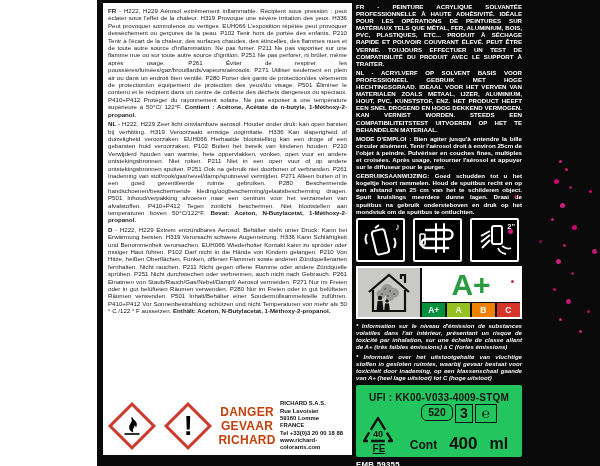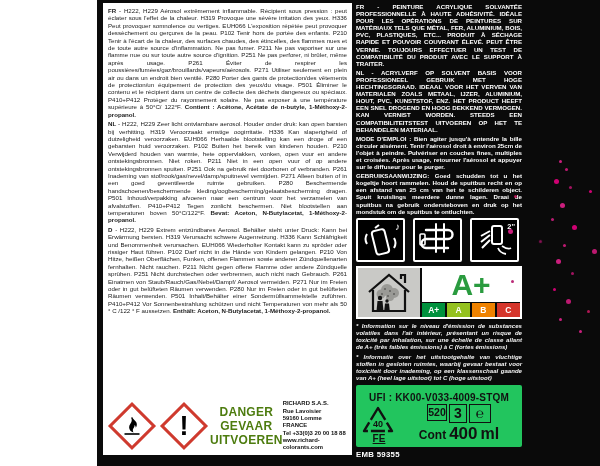--- a/index.html
+++ b/index.html
@@ -12,21 +12,21 @@
   
   .white-panel { position:absolute; left:6px; top:3px; width:249px; height:452px; background:#ffffff; padding:4px 5px 3px 5px; }
   .reg { font-size:6.15px; line-height:7.4px; text-align:justify; color:#1a1a1a; margin-bottom:2px; }
   .reg b { font-weight:bold; }
 
   .bottom-row { position:absolute; left:3px; right:2px; bottom:3px; display:flex; align-items:center; justify-content:space-between; }
   .ghs { position:relative; width:52px; height:52px; flex:0 0 auto; }
   .ghs .diamond { position:absolute; left:50%; top:50%; width:34px; height:34px; transform:translate(-50%,-50%) rotate(45deg); background:#ffffff; border:3px solid #cf3a2e; }
   .ghs .glyph { position:absolute; left:0; top:0; width:52px; height:52px; display:flex; align-items:center; justify-content:center; }
   .excl { font-size:27px; font-weight:bold; color:#000; line-height:1; }
-  .danger-block { text-align:center; font-weight:bold; font-size:12px; line-height:14px; letter-spacing:.3px; color:#4d7c0f; flex:0 0 auto; }
+  .danger-block { text-align:center; font-weight:bold; font-size:12px; line-height:14px; letter-spacing:.3px; color:#c2410c; flex:0 0 auto; }
   .company { font-size:5.9px; line-height:7.3px; font-weight:bold; color:#111; flex:0 0 auto; max-width:70px; }
 
   
   .right-col { position:absolute; left:259px; top:3px; width:166px; color:#ffffff; }
   .wp { font-size:6.15px; line-height:7.1px; font-weight:bold; text-align:justify; color:#fff; margin-bottom:2px; }
 
   .pictos { display:flex; gap:8px; margin:3px 0 4px 0; }
   .picto { width:49px; height:44px; border:2.5px solid #ffffff; border-radius:2px; background:#000; display:flex; align-items:center; justify-content:center; position:relative; }
   .picto .note { position:absolute; right:3px; top:1px; color:#fff; font-size:10px; font-weight:bold; }
   .picto .inch { position:absolute; right:2px; top:2px; color:#fff; font-size:7.5px; font-weight:bold; }
@@ -41,24 +41,24 @@
   .foot { font-size:6.1px; line-height:7px; font-style:italic; font-weight:bold; color:#f2f2f2; text-align:justify; margin-top:3px; }
 
   .ufi-box { margin-top:4px; background:#22c55e; border-radius:2px; padding:7px 5px 3px 5px; color:#111; }
   .ufi-title { font-weight:bold; font-size:10px; letter-spacing:.2px; text-align:center; }
   .ufi-row { display:flex; align-items:flex-end; gap:4px; margin-top:1px; }
   .recycle { width:36px; text-align:center;text-decoration:underline; }
   .recycle .fe { font-weight:bold; font-size:10px; margin-top:-2px; }
   .ufi-right { flex:1; }
   .cells { display:flex; gap:2px; justify-content:center; align-items:stretch; }
   .cell { border:1.5px solid #111; font-weight:bold; display:flex; align-items:center; justify-content:center; }
-  .cell-520 { width:20px; height:17px; font-size:10.5px; }
+  .cell-520 { width:32px; height:17px; font-size:10.5px;border-radius:6px; }
   .cell-3 { width:18px; height:19px; font-size:14px; }
   .cell-e { width:22px; height:19px; font-size:14px; }
-  .cont-row { display:flex; align-items:baseline; justify-content:center; gap:3px; margin-top:1px; }
+  .cont-row { display:flex; align-items:baseline; justify-content:center; gap:12px; margin-top:11px; }
   .cont-lbl { font-weight:bold; font-size:12px; }
   .cont-val { font-weight:bold; font-size:17px; line-height:20px; }
   .cont-unit { font-weight:bold; font-size:16px; }
   .emb { font-weight:bold; font-size:7.8px; color:#fff; margin-top:3px; letter-spacing:.3px; }
 
   
   .splatter { position:absolute; left:462px; top:160px; width:3px; height:3px; border-radius:50%; background:#e0218a;
     box-shadow: 6px 8px 0 0 #d01b7c, -4px 20px 0 1px #e5007e, 10px 26px 0 0 #b3156a,
       2px 44px 0 1px #e0218a, -8px 58px 0 0 #cc1f7e, 14px 66px 0 1px #e5007e,
       4px 84px 0 0 #d01b7c, -2px 100px 0 1px #e0218a, 12px 112px 0 0 #b3156a,
@@ -92,21 +92,21 @@
         </div>
         <div class="ghs">
           <div class="diamond"></div>
           <div class="glyph">
               <span class="excl">!</span>
             </div>
         </div>
         <div class="danger-block">
           <div>DANGER</div>
           <div>GEVAAR</div>
-          <div>UITVOEREN</div>
+          <div>RICHARD</div>
         </div>
         <div class="company">
           <div>RICHARD S.A.S.</div>
           <div>Rue Lavoisier</div>
           <div>59160 Lomme</div>
           <div>FRANCE</div>
           <div>Tel +33(0)3 20 00 18 88</div>
           <div>www.richard-colorants.com</div>
         </div>
       </div>

